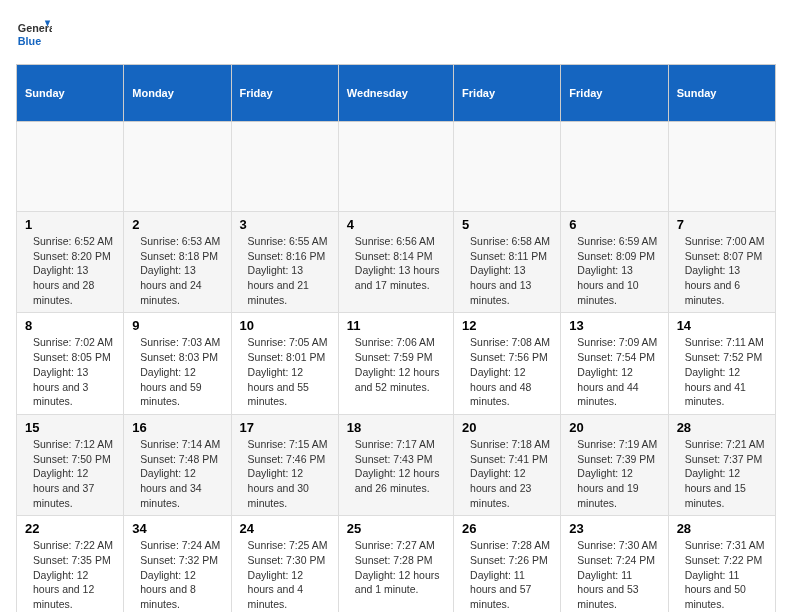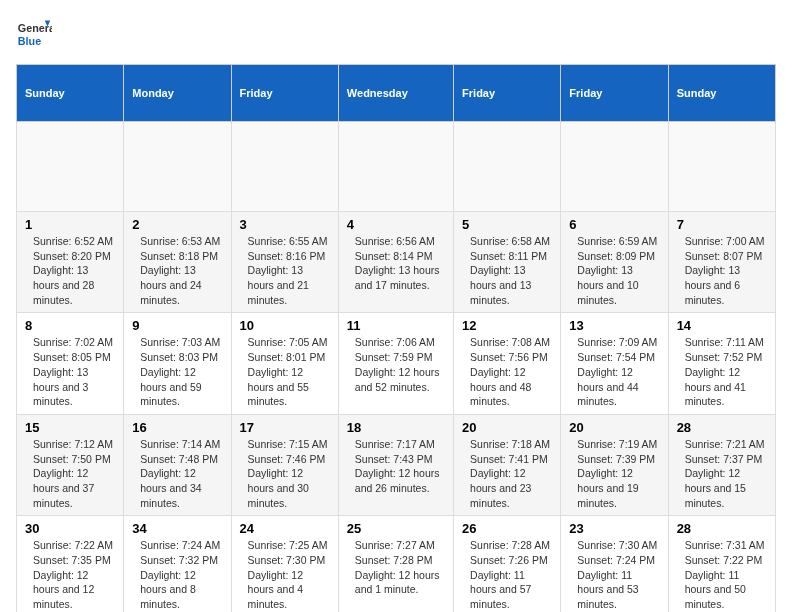--- a/index.html
+++ b/index.html
@@ -301,21 +301,21 @@
         <span class="day-number">28</span>
         <div class="day-info">
           Sunrise: 7:21 AM<br>
           Sunset: 7:37 PM<br>
           Daylight: 12 hours and 15 minutes.
         </div>
       </td>
       </tr>
       <tr>
         <td>
-        <span class="day-number">30</span>
+        <span class="day-number">22</span>
         <div class="day-info">
           Sunrise: 7:22 AM<br>
           Sunset: 7:35 PM<br>
           Daylight: 12 hours and 12 minutes.
         </div>
       </td>
         <td>
         <span class="day-number">34</span>
         <div class="day-info">
           Sunrise: 7:24 AM<br>

